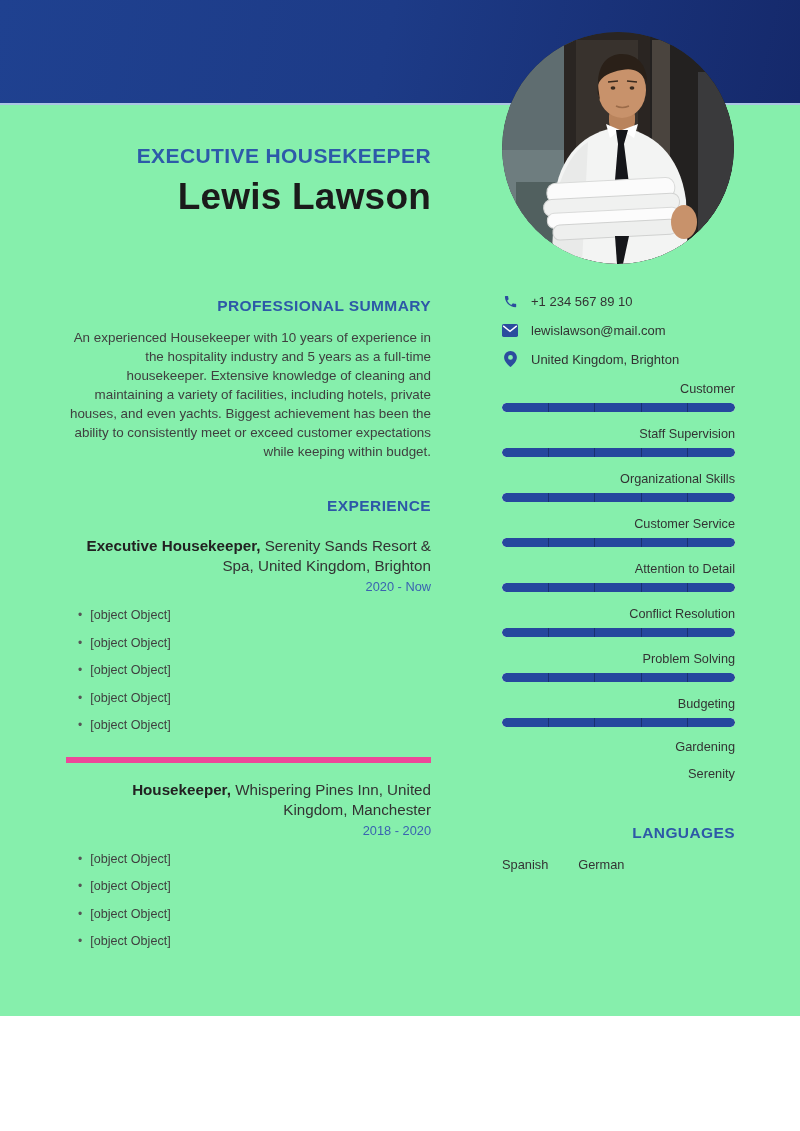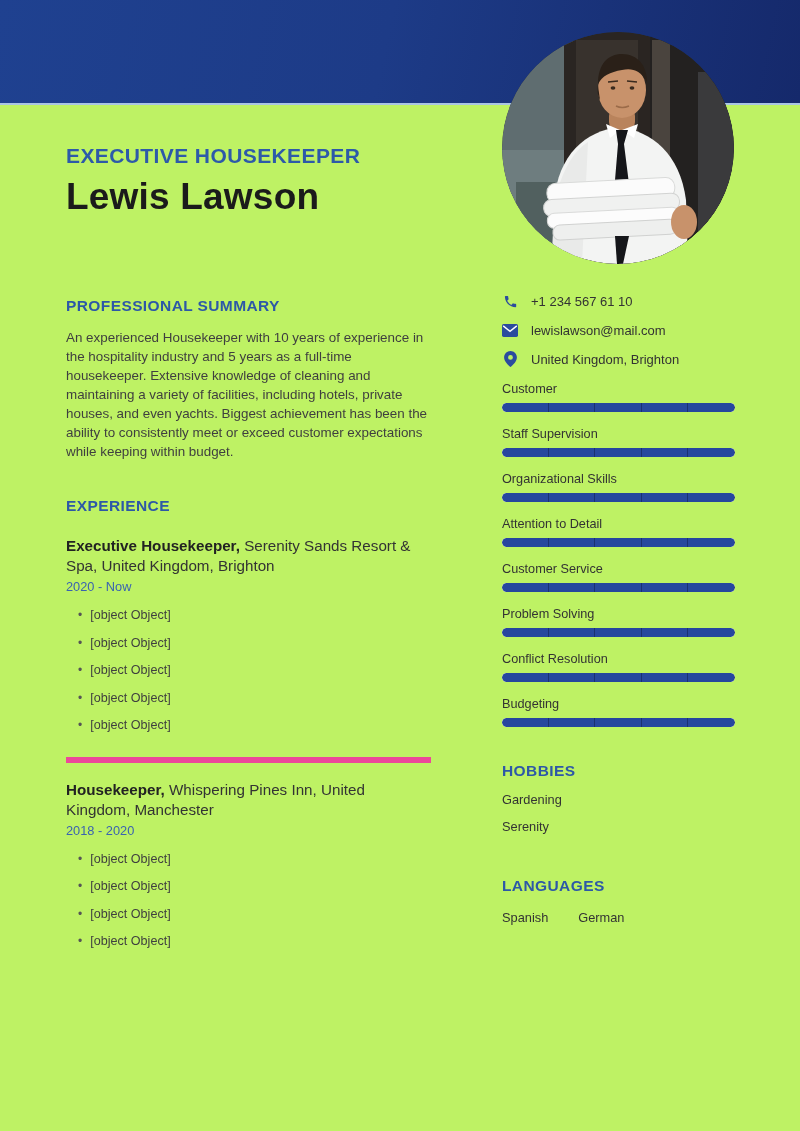--- a/index.html
+++ b/index.html
@@ -1,19 +1,19 @@
 <!DOCTYPE html>
 <html><head>
 <meta charset="utf-8">
 <style>
   * { margin:0; padding:0; box-sizing:border-box; }
   html,body { background:#ffffff; }
   .page {
-    position:relative; width:800px; height:1131px; overflow:hidden;
-    background:#bef264; font-family:"Liberation Sans", sans-serif;
+    position:relative; width:800px; height:1016px; overflow:hidden;
+    background:#86efac; font-family:"Liberation Sans", sans-serif;text-align:right;
   }
   
   .band {
     position:absolute; top:0; left:0; width:800px; height:105px;
     background:linear-gradient(102deg,#1f4190 0%, #1d3b87 48%, #15296b 100%);
     border-bottom:2px solid #aac6e2;
   }
   
   .photo {
     position:absolute; left:502px; top:32px; width:232px; height:232px;
@@ -216,21 +216,21 @@
   <div class="col-right">
 
     <div>
 
         <div class="contact-row">
           <span class="cicon">
             <svg width="15" height="15" viewBox="0 0 24 24">
               <path fill="#2b4c9e" d="M6.6 10.8c1.5 2.9 3.8 5.2 6.7 6.7l2.2-2.2c.3-.3.7-.4 1-.2 1.1.4 2.4.6 3.6.6.6 0 1 .4 1 1V20c0 .6-.4 1-1 1C10.6 21 3 13.4 3 4c0-.6.4-1 1-1h3.3c.6 0 1 .4 1 1 0 1.3.2 2.5.6 3.6.1.3 0 .7-.2 1l-2.1 2.2z"></path>
             </svg>
           </span>
-          <span>+1 234 567 61 10</span>
+          <span>+1 234 567 89 10</span>
         </div>
 
         <div class="contact-row">
           <span class="cicon">
             <svg width="16" height="13" viewBox="0 0 20 16">
               <rect x="0" y="0" width="20" height="16" rx="2" fill="#2b4c9e"></rect>
               <path d="M1.5 2.2 10 9 18.5 2.2" stroke="#ffffff" stroke-width="1.8" fill="none"></path>
             </svg>
           </span>
           <span>lewislawson@mail.com</span>
@@ -265,56 +265,55 @@
 
 
         <div class="skill">
           <div class="skill-label">Organizational Skills</div>
           <div class="skill-track">
             <div class="skill-fill" style="width: 100%;"></div>
           </div>
         </div>
 
         <div class="skill">
+          <div class="skill-label">Customer Service</div>
+          <div class="skill-track">
+            <div class="skill-fill" style="width: 100%;"></div>
+          </div>
+        </div>
+
+        <div class="skill">
           <div class="skill-label">Attention to Detail</div>
           <div class="skill-track">
             <div class="skill-fill" style="width: 100%;"></div>
           </div>
         </div>
 
         <div class="skill">
-          <div class="skill-label">Customer Service</div>
+          <div class="skill-label">Conflict Resolution</div>
           <div class="skill-track">
             <div class="skill-fill" style="width: 100%;"></div>
           </div>
         </div>
 
         <div class="skill">
           <div class="skill-label">Problem Solving</div>
           <div class="skill-track">
             <div class="skill-fill" style="width: 100%;"></div>
           </div>
         </div>
 
         <div class="skill">
-          <div class="skill-label">Conflict Resolution</div>
-          <div class="skill-track">
-            <div class="skill-fill" style="width: 100%;"></div>
-          </div>
-        </div>
-
-        <div class="skill">
           <div class="skill-label">Budgeting</div>
           <div class="skill-track">
             <div class="skill-fill" style="width: 100%;"></div>
           </div>
         </div>
       </div>
 
-    <div class="sec-head hobbies-head">HOBBIES</div>
     <div>
 
         <div class="hobby-item">Gardening</div>
 
         <div class="hobby-item">Serenity</div>
       </div>
 
     <div class="sec-head languages-head">LANGUAGES</div>
     <div class="languages-row">
 

